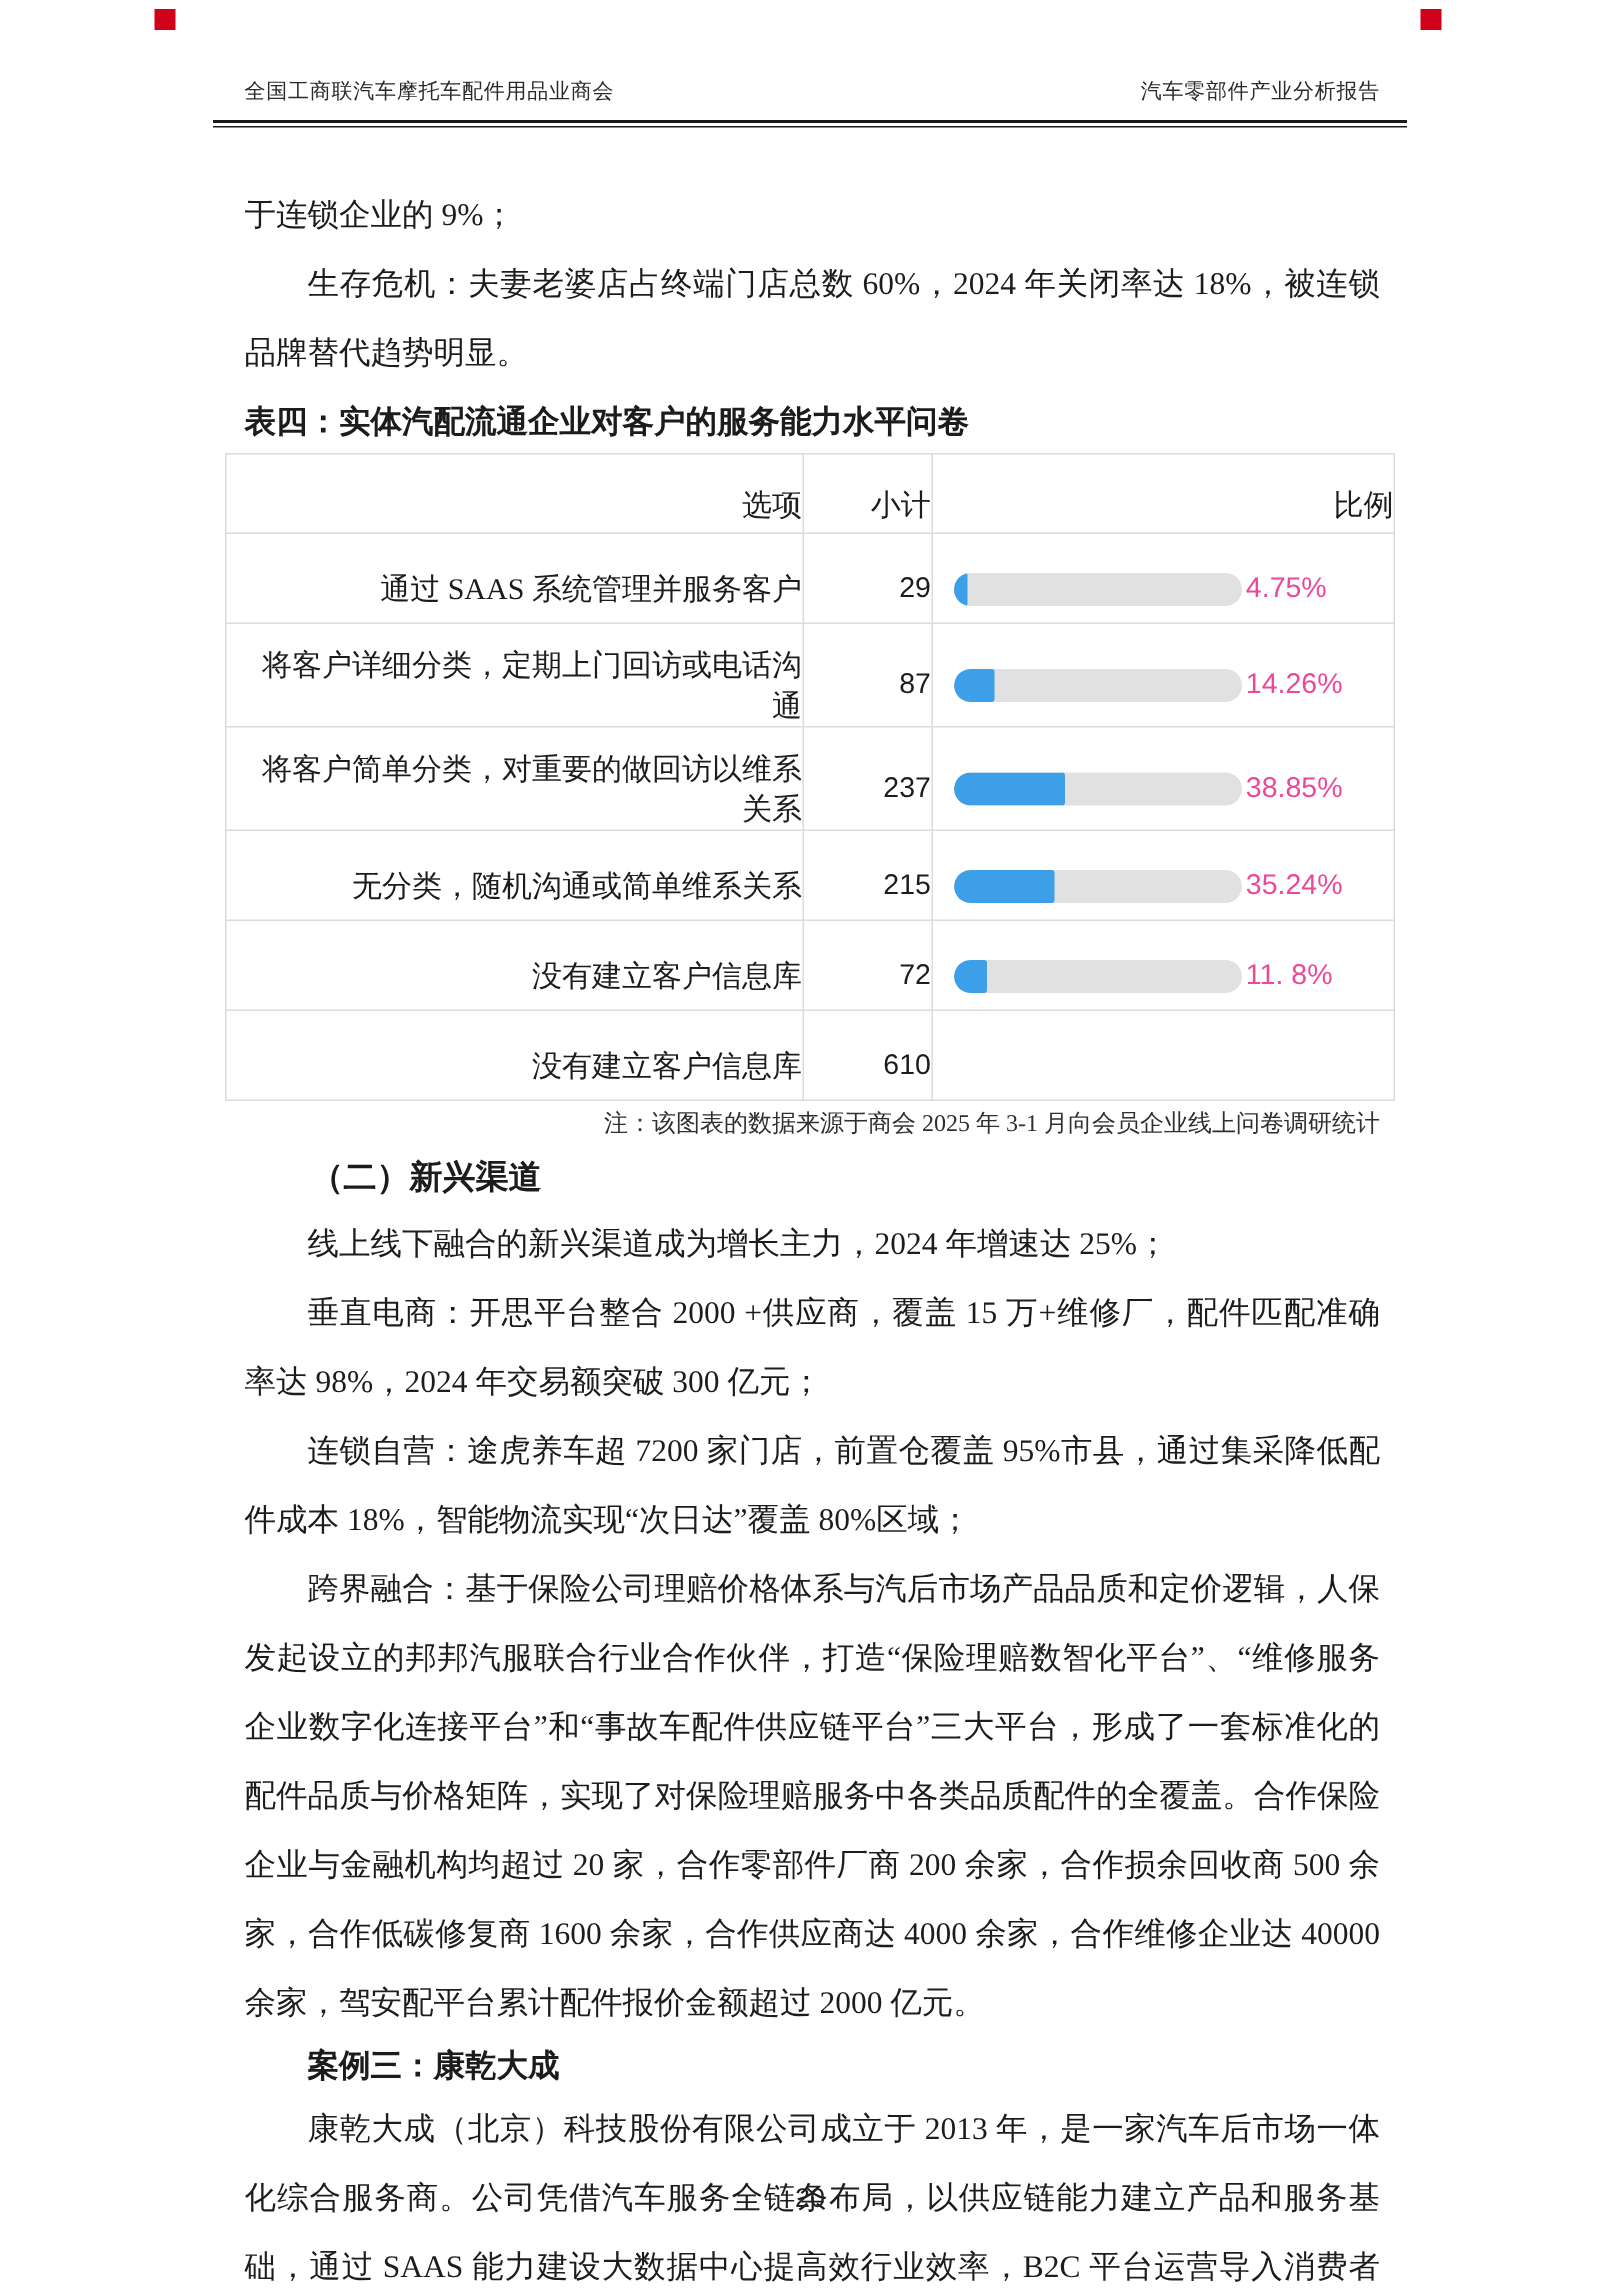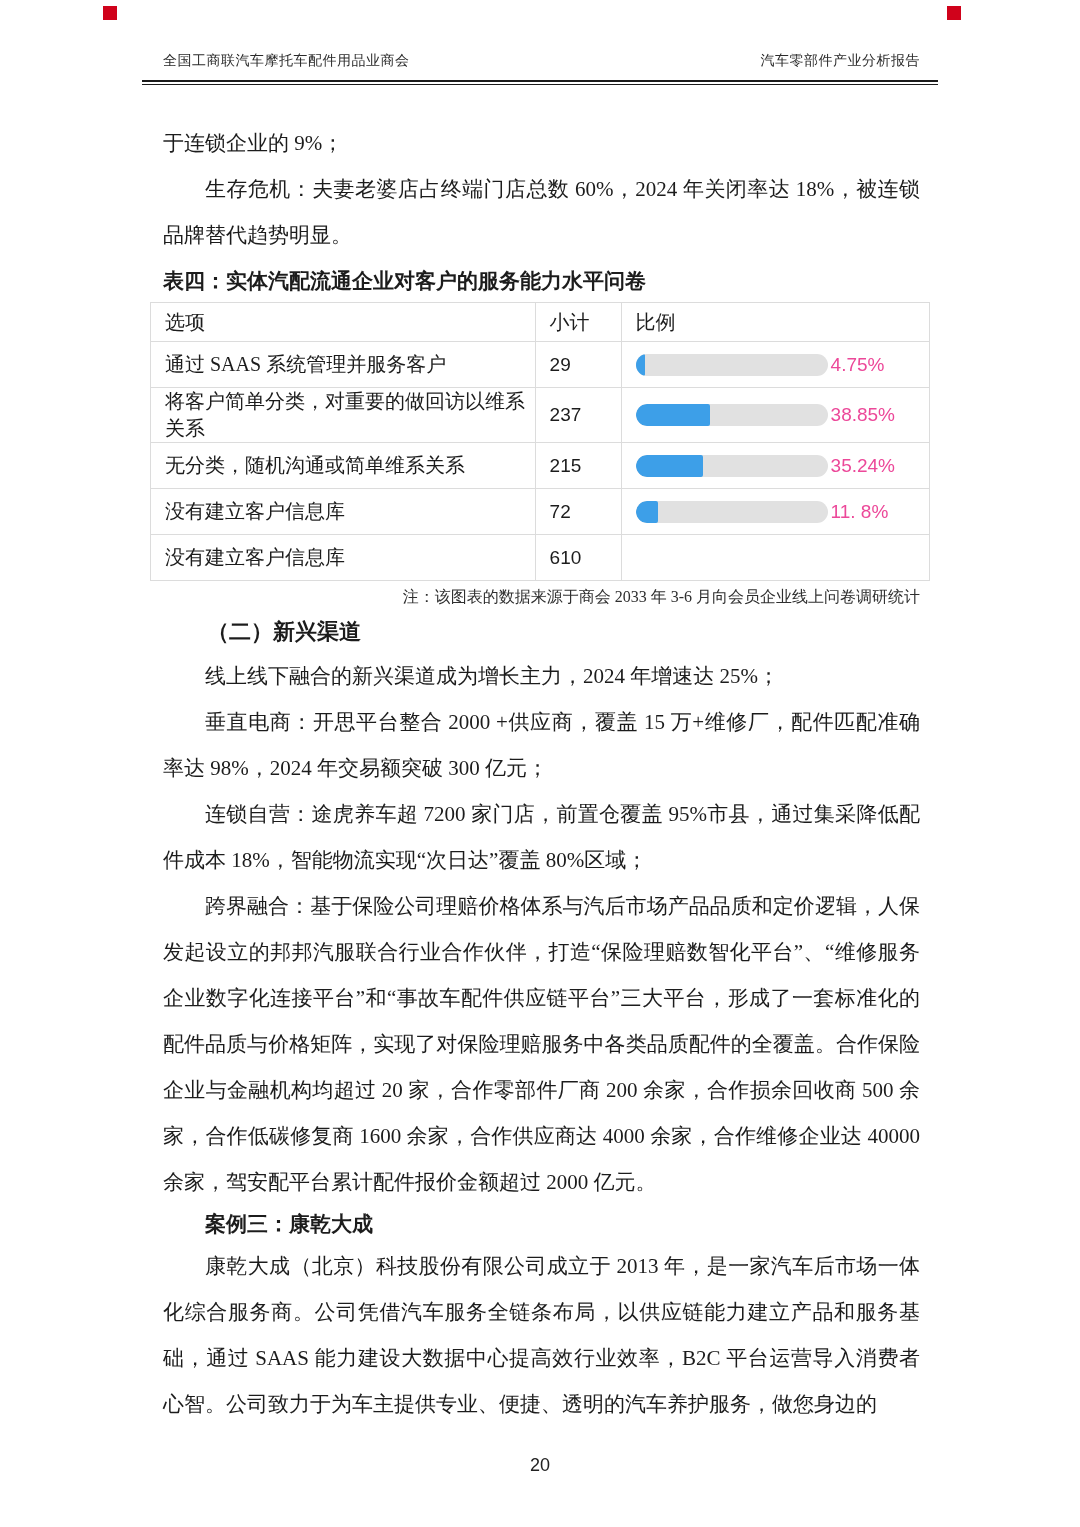--- a/index.html
+++ b/index.html
@@ -34,21 +34,21 @@
   }
   p.indent{text-indent:2em;}
   .table-title{
     margin:6px 0 4px 0;font-size:21px;line-height:34px;font-weight:bold;
   }
   table.survey{
     margin-left:-13px;width:780px;border-collapse:collapse;
     font-size:20px;
   }
   table.survey th,table.survey td{
-    border:1px solid #dcdcdc;padding:0 0 0 14px;text-align:left;
+    border:1px solid #dcdcdc;padding:14px 0 0 14px;text-align:right;
     font-weight:normal;vertical-align:middle;
   }
   table.survey th{height:38px;}
   table.survey td{height:45px;}
   td.count-cell,th.count-header{
     text-align:center;padding:0 6px;width:74px;
     font-family:"Liberation Sans","DejaVu Sans",sans-serif;font-size:19px;
   }
   th.count-header{font-family:"Liberation Serif","DejaVu Serif",serif;font-size:20px;}
   th.option-header{width:394px;}
@@ -119,20 +119,32 @@
             <td class="ratio-cell">
               <div class="ratio-flex">
                 <div class="bar-track" style="background: rgb(225, 225, 225);">
                   <div class="bar-fill" style="background: rgb(61, 159, 232); width: 4.75%;"></div>
                 </div>
                 <span class="pct-label">4.75%</span>
               </div>
             </td>
           </tr>
           <tr>
+            <td>将客户详细分类，定期上门回访或电话沟通</td>
+            <td class="count-cell">87</td>
+            <td class="ratio-cell">
+              <div class="ratio-flex">
+                <div class="bar-track" style="background: rgb(225, 225, 225);">
+                  <div class="bar-fill" style="background: rgb(61, 159, 232); width: 14.26%;"></div>
+                </div>
+                <span class="pct-label">14.26%</span>
+              </div>
+            </td>
+          </tr>
+          <tr>
             <td>将客户简单分类，对重要的做回访以维系关系</td>
             <td class="count-cell">237</td>
             <td class="ratio-cell">
               <div class="ratio-flex">
                 <div class="bar-track" style="background: rgb(225, 225, 225);">
                   <div class="bar-fill" style="background: rgb(61, 159, 232); width: 38.85%;"></div>
                 </div>
                 <span class="pct-label">38.85%</span>
               </div>
             </td>
@@ -162,21 +174,21 @@
             </td>
           </tr>
           <tr>
             <td>没有建立客户信息库</td>
             <td class="count-cell">610</td>
             <td class="ratio-cell"></td>
           </tr>
         </tbody>
     </table>
 
-    <p class="table-note">注：该图表的数据来源于商会 2033 年 3-6 月向会员企业线上问卷调研统计</p>
+    <p class="table-note">注：该图表的数据来源于商会 2025 年 3-1 月向会员企业线上问卷调研统计</p>
 
     <p class="section-heading">（二）新兴渠道</p>
     <p class="body-p indent">线上线下融合的新兴渠道成为增长主力，2024 年增速达 25%；</p>
     <p class="body-p indent">垂直电商：开思平台整合 2000 +供应商，覆盖 15 万+维修厂，配件匹配准确率达 98%，2024 年交易额突破  300  亿元；</p>
     <p class="body-p indent">连锁自营：途虎养车超 7200 家门店，前置仓覆盖 95%市县，通过集采降低配件成本 18%，智能物流实现“次日达”覆盖 80%区域；</p>
     <p class="body-p indent">跨界融合：基于保险公司理赔价格体系与汽后市场产品品质和定价逻辑，人保发起设立的邦邦汽服联合行业合作伙伴，打造“保险理赔数智化平台”、“维修服务企业数字化连接平台”和“事故车配件供应链平台”三大平台，形成了一套标准化的配件品质与价格矩阵，实现了对保险理赔服务中各类品质配件的全覆盖。合作保险企业与金融机构均超过 20 家，合作零部件厂商 200 余家，合作损余回收商 500 余家，合作低碳修复商 1600 余家，合作供应商达 4000 余家，合作维修企业达 40000 余家，驾安配平台累计配件报价金额超过 2000 亿元。</p>
     <p class="case-heading">案例三：康乾大成</p>
     <p class="body-p indent">康乾大成（北京）科技股份有限公司成立于 2013 年，是一家汽车后市场一体化综合服务商。公司凭借汽车服务全链条布局，以供应链能力建立产品和服务基础，通过 SAAS 能力建设大数据中心提高效行业效率，B2C 平台运营导入消费者心智。公司致力于为车主提供专业、便捷、透明的汽车养护服务，做您身边的</p>
 
   </div>

